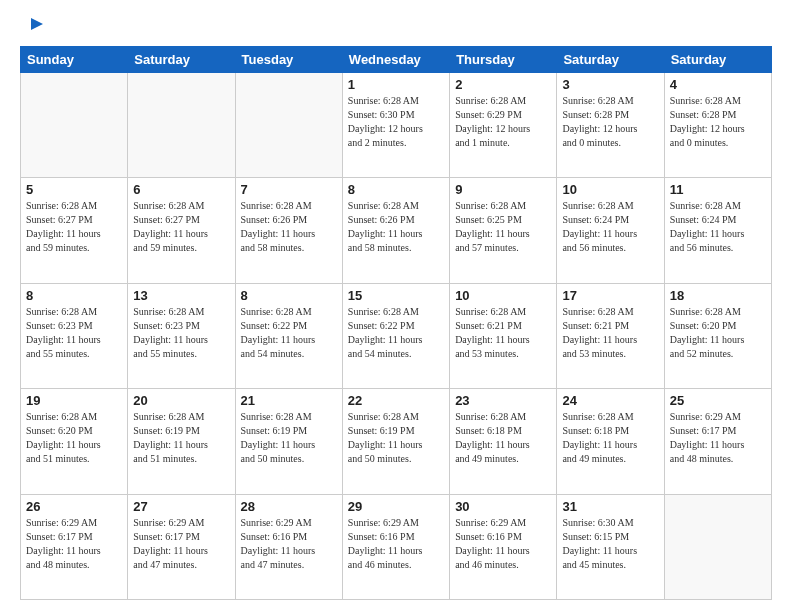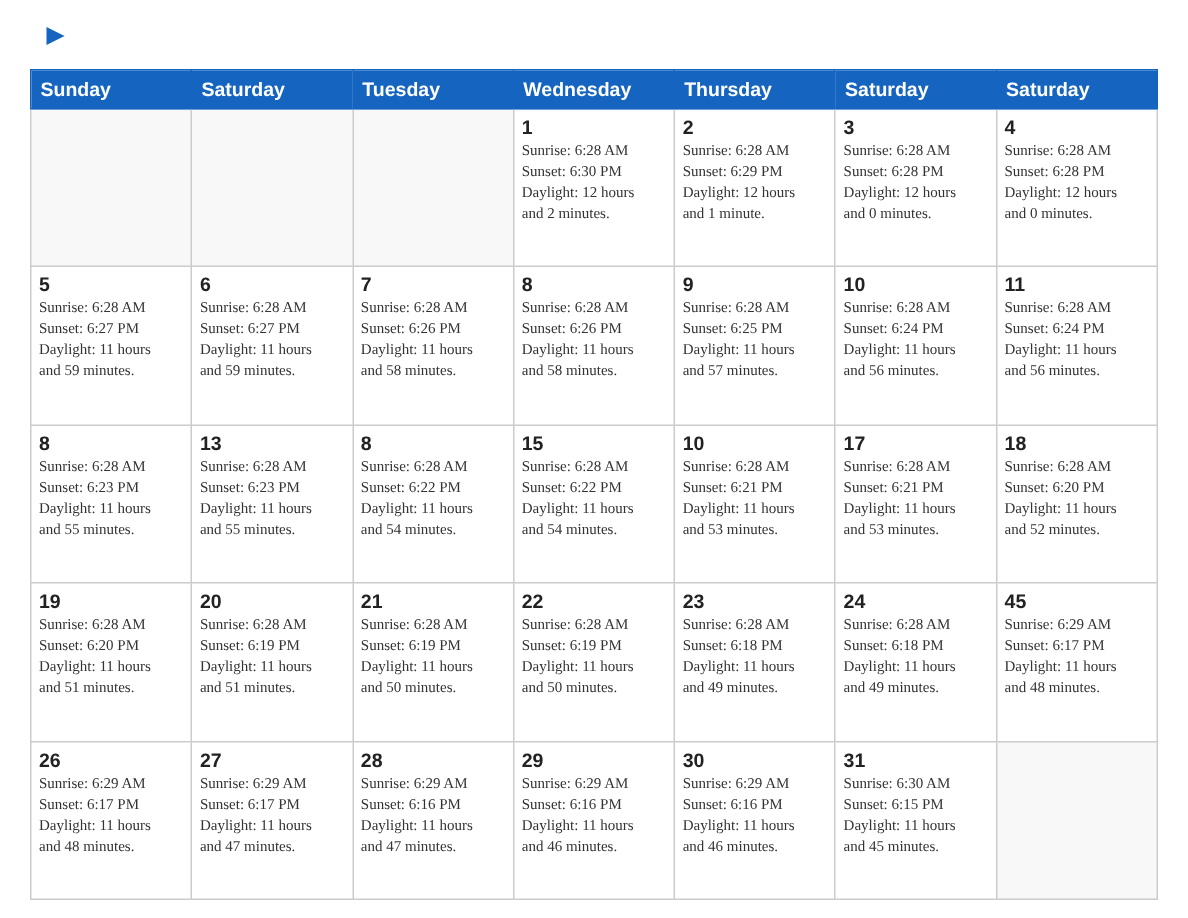--- a/index.html
+++ b/index.html
@@ -222,21 +222,21 @@
           </td>
           <td>
             <span class="day-number">23</span>
             <div class="day-info">Sunrise: 6:28 AM<br>Sunset: 6:18 PM<br>Daylight: 11 hours<br>and 49 minutes.</div>
           </td>
           <td>
             <span class="day-number">24</span>
             <div class="day-info">Sunrise: 6:28 AM<br>Sunset: 6:18 PM<br>Daylight: 11 hours<br>and 49 minutes.</div>
           </td>
           <td>
-            <span class="day-number">45</span>
+            <span class="day-number">25</span>
             <div class="day-info">Sunrise: 6:29 AM<br>Sunset: 6:17 PM<br>Daylight: 11 hours<br>and 48 minutes.</div>
           </td>
         </tr>
         <tr class="week-row">
           <td>
             <span class="day-number">26</span>
             <div class="day-info">Sunrise: 6:29 AM<br>Sunset: 6:17 PM<br>Daylight: 11 hours<br>and 48 minutes.</div>
           </td>
           <td>
             <span class="day-number">27</span>

